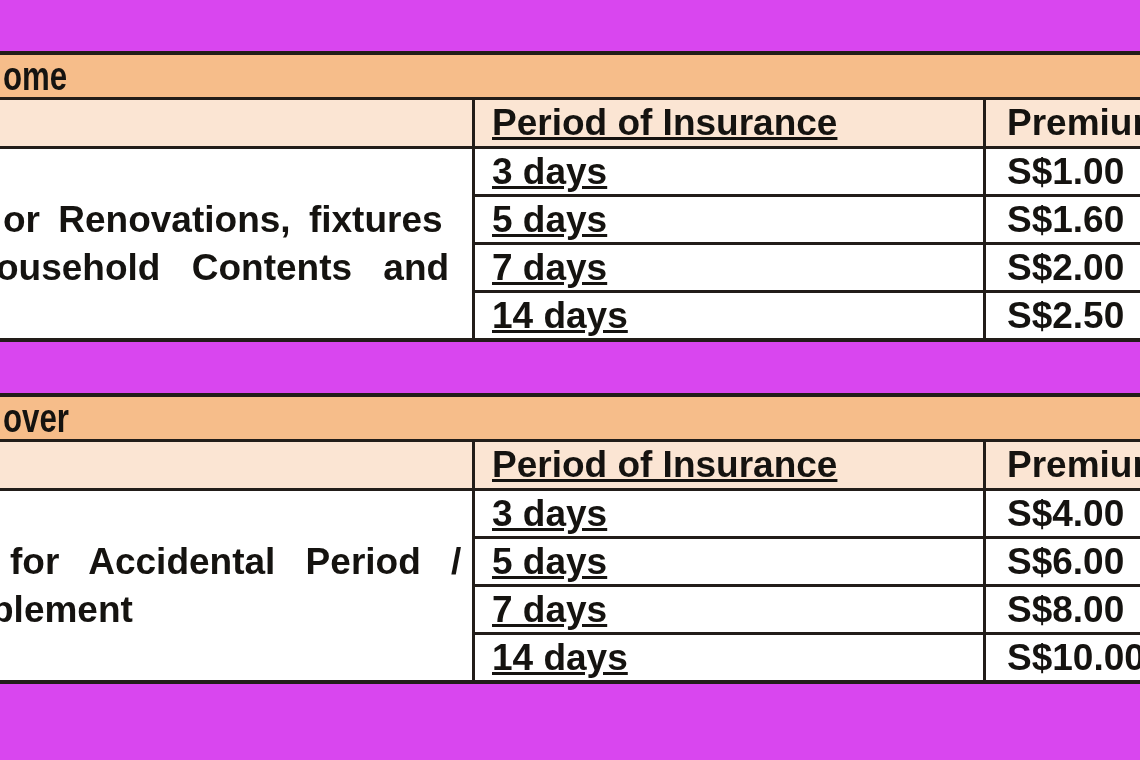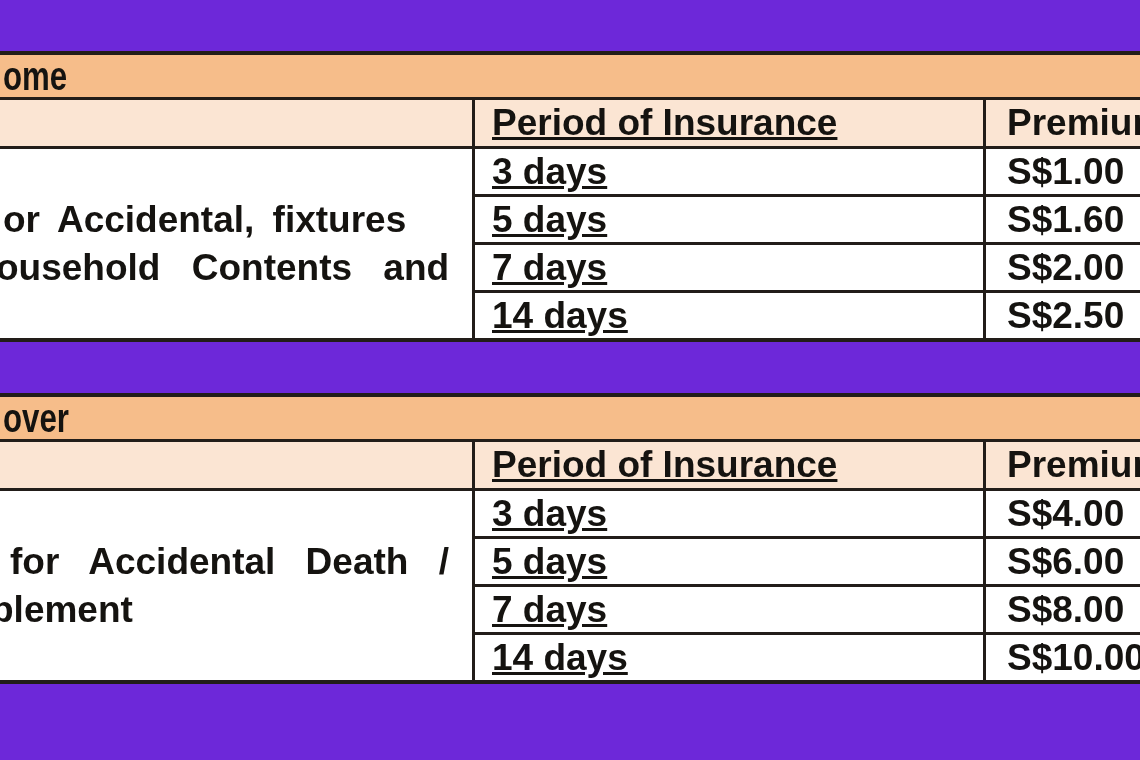--- a/index.html
+++ b/index.html
@@ -1,20 +1,20 @@
 <!DOCTYPE html>
 <html><head>
 <meta charset="utf-8">
 <style>
   html,body{margin:0;padding:0;background:#ffffff;}
   .viewport{
     position:relative;
     width:1140px;
     height:760px;
-    background:#6d28d9;
+    background:#d946ef;
     overflow:hidden;
     font-family:"Liberation Sans",sans-serif;
     font-weight:bold;
     color:#151310;
   }
   table.policy-table{
     position:absolute;
     left:-460px;
     width:1760px;
     table-layout:fixed;
@@ -93,21 +93,21 @@
           <span class="title-text">ome</span>
         </td>
       </tr>
       <tr class="header-row">
         <td></td>
         <td class="period-pad">Period of Insurance</td>
         <td class="premium-pad">Premium</td>
       </tr>
       <tr class="data-row">
         <td class="desc-cell" rowspan="4">
-          <div class="desc-line l1">or Accidental, fixtures</div>
+          <div class="desc-line l1">or Renovations, fixtures</div>
           <div class="desc-line l2">ousehold Contents and</div>
         </td>
         <td class="period-pad">3 days</td>
         <td class="premium-pad">S$1.00</td>
       </tr>
       <tr class="data-row">
         <td class="period-pad">5 days</td>
         <td class="premium-pad">S$1.60</td>
       </tr>
       <tr class="data-row">
@@ -133,21 +133,21 @@
           <span class="title-text">over</span>
         </td>
       </tr>
       <tr class="header-row">
         <td></td>
         <td class="period-pad">Period of Insurance</td>
         <td class="premium-pad">Premium</td>
       </tr>
       <tr class="data-row">
         <td class="desc-cell" rowspan="4">
-          <div class="desc-line l1">for Accidental Death /</div>
+          <div class="desc-line l1">for Accidental Period /</div>
           <div class="desc-line l2">plement</div>
         </td>
         <td class="period-pad">3 days</td>
         <td class="premium-pad">S$4.00</td>
       </tr>
       <tr class="data-row">
         <td class="period-pad">5 days</td>
         <td class="premium-pad">S$6.00</td>
       </tr>
       <tr class="data-row">

